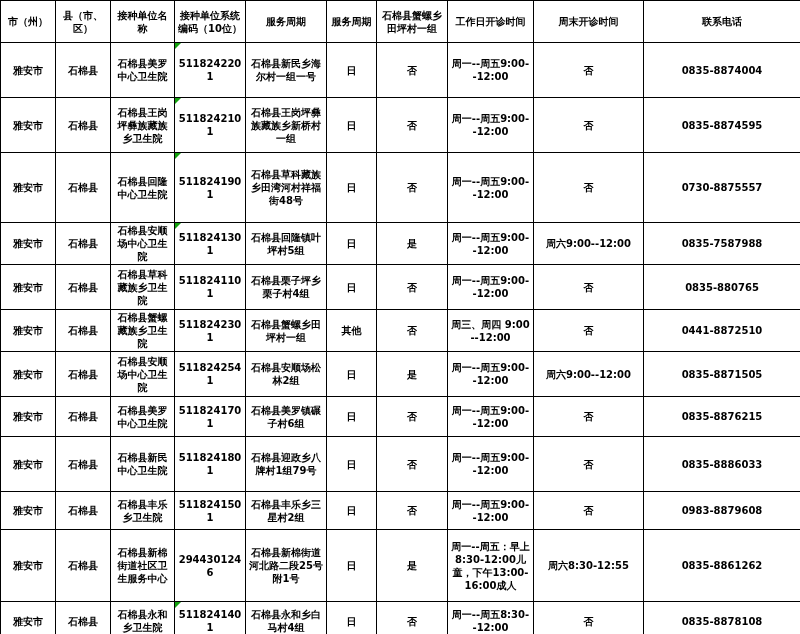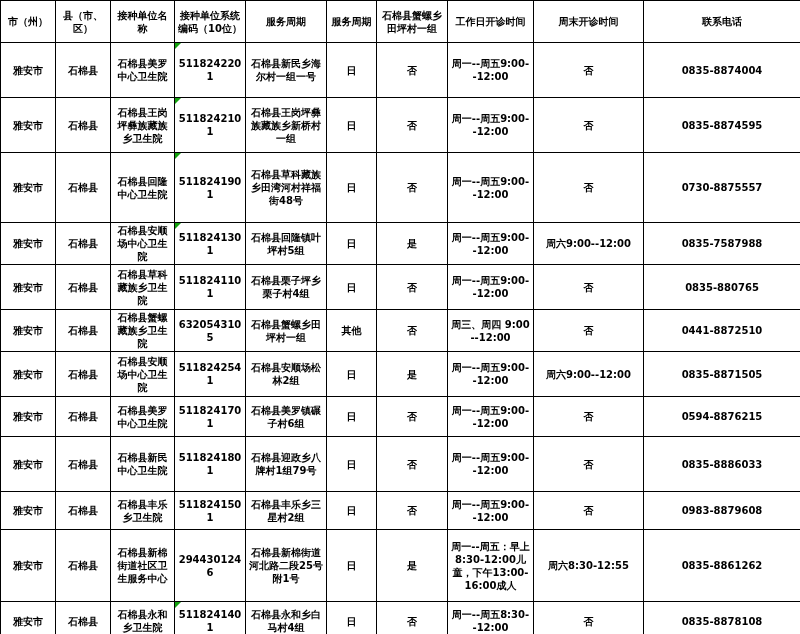--- a/index.html
+++ b/index.html
@@ -118,21 +118,21 @@
       <td>日</td>
       <td>否</td>
       <td>周一--周五9:00--12:00</td>
       <td>否</td>
       <td class="num">0835-880765</td>
     </tr>
     <tr style="height:38px">
       <td>雅安市</td>
       <td>石棉县</td>
       <td>石棉县蟹螺藏族乡卫生院</td>
-      <td class="num">6320543105</td>
+      <td class="num">5118242301</td>
       <td>石棉县蟹螺乡田坪村一组</td>
       <td>其他</td>
       <td>否</td>
       <td>周三、周四 9:00--12:00</td>
       <td>否</td>
       <td class="num">0441-8872510</td>
     </tr>
     <tr style="height:45px">
       <td>雅安市</td>
       <td>石棉县</td>
@@ -148,21 +148,21 @@
     <tr style="height:40px">
       <td>雅安市</td>
       <td>石棉县</td>
       <td>石棉县美罗中心卫生院</td>
       <td class="num">5118241701</td>
       <td>石棉县美罗镇碾子村6组</td>
       <td>日</td>
       <td>否</td>
       <td>周一--周五9:00--12:00</td>
       <td>否</td>
-      <td class="num">0594-8876215</td>
+      <td class="num">0835-8876215</td>
     </tr>
     <tr style="height:55px">
       <td>雅安市</td>
       <td>石棉县</td>
       <td>石棉县新民中心卫生院</td>
       <td class="num">5118241801</td>
       <td>石棉县迎政乡八牌村1组79号</td>
       <td>日</td>
       <td>否</td>
       <td>周一--周五9:00--12:00</td>

